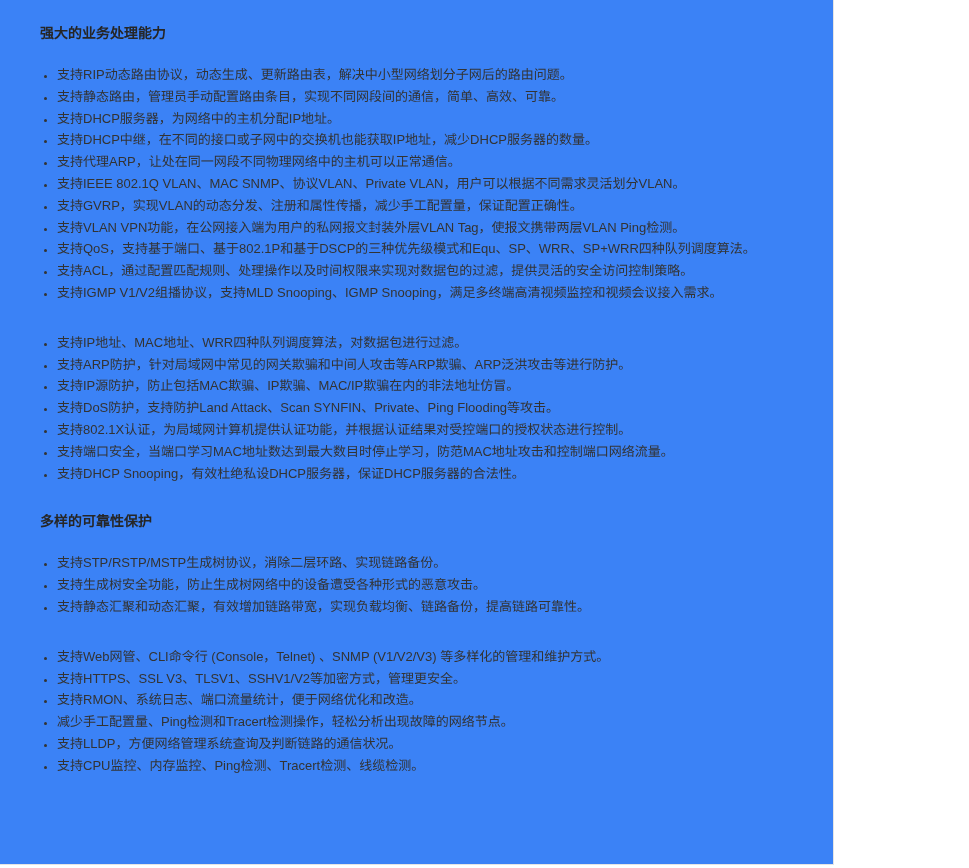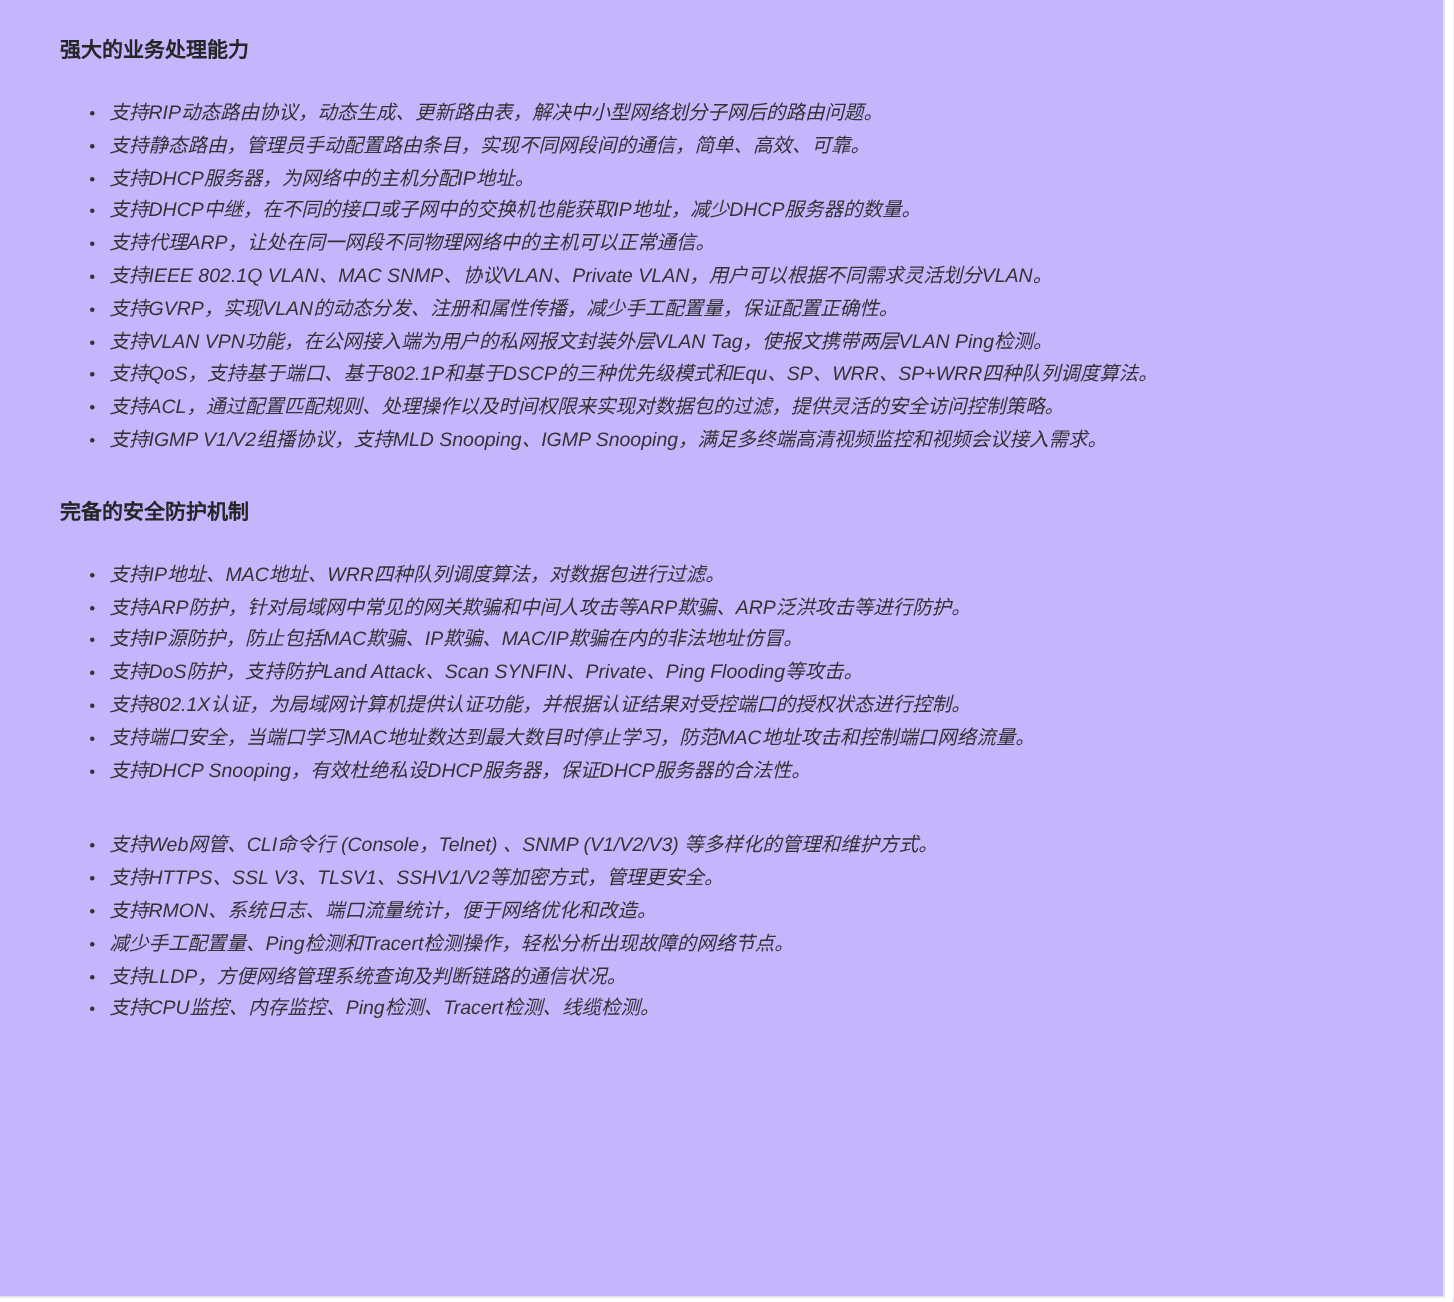--- a/index.html
+++ b/index.html
@@ -3,46 +3,45 @@
 <meta charset="utf-8">
 <style>
   html, body {
     margin: 0;
     padding: 0;
     background: #ffffff;
     font-family: "Liberation Sans", "DejaVu Sans", sans-serif;
   }
   .page {
     position: relative;
-    width: 963px;
+    width: 834px;
     height: 865px;
     box-sizing: border-box;
-    background: #c4b5fd;
+    background: #3b82f6;
     border-right: 1px solid #e4e4e4;
     border-bottom: 1px solid #e4e4e4;
     padding: 24px 40px 0 40px;
     overflow: hidden;
     color: #333333;
   }
   .feature-section {
     margin: 0 0 28px 0;
   }
   .section-heading {
     font-size: 14px;
     line-height: 18px;
     font-weight: bold;
     color: #262626;
     margin: 0 0 22px 0;
     padding: 0;
   }
   .feature-list {
-    margin: 16px;
+    margin: 0;
     padding: 0 0 0 17px;
     list-style: disc outside;
-    font-style: italic;
   }
   .feature-item {
     font-size: 13px;
     line-height: 21.8px;
     color: #333333;
     white-space: nowrap;
   }
   .feature-item::marker {
     color: #333333;
     font-size: 11px;
@@ -64,32 +63,39 @@
       <li class="feature-item">支持IEEE 802.1Q VLAN、MAC SNMP、协议VLAN、Private VLAN，用户可以根据不同需求灵活划分VLAN。</li>
       <li class="feature-item">支持GVRP，实现VLAN的动态分发、注册和属性传播，减少手工配置量，保证配置正确性。</li>
       <li class="feature-item">支持VLAN VPN功能，在公网接入端为用户的私网报文封装外层VLAN Tag，使报文携带两层VLAN Ping检测。</li>
       <li class="feature-item">支持QoS，支持基于端口、基于802.1P和基于DSCP的三种优先级模式和Equ、SP、WRR、SP+WRR四种队列调度算法。</li>
       <li class="feature-item">支持ACL，通过配置匹配规则、处理操作以及时间权限来实现对数据包的过滤，提供灵活的安全访问控制策略。</li>
       <li class="feature-item">支持IGMP V1/V2组播协议，支持MLD Snooping、IGMP Snooping，满足多终端高清视频监控和视频会议接入需求。</li>
     </ul>
   </section>
 
   <section class="feature-section">
-    <h3 class="section-heading">完备的安全防护机制</h3>
     <ul class="feature-list">
       <li class="feature-item">支持IP地址、MAC地址、WRR四种队列调度算法，对数据包进行过滤。</li>
       <li class="feature-item">支持ARP防护，针对局域网中常见的网关欺骗和中间人攻击等ARP欺骗、ARP泛洪攻击等进行防护。</li>
       <li class="feature-item">支持IP源防护，防止包括MAC欺骗、IP欺骗、MAC/IP欺骗在内的非法地址仿冒。</li>
       <li class="feature-item">支持DoS防护，支持防护Land Attack、Scan SYNFIN、Private、Ping Flooding等攻击。</li>
       <li class="feature-item">支持802.1X认证，为局域网计算机提供认证功能，并根据认证结果对受控端口的授权状态进行控制。</li>
       <li class="feature-item">支持端口安全，当端口学习MAC地址数达到最大数目时停止学习，防范MAC地址攻击和控制端口网络流量。</li>
       <li class="feature-item">支持DHCP Snooping，有效杜绝私设DHCP服务器，保证DHCP服务器的合法性。</li>
     </ul>
   </section>
 
+  <section class="feature-section">
+    <h3 class="section-heading">多样的可靠性保护</h3>
+    <ul class="feature-list">
+      <li class="feature-item">支持STP/RSTP/MSTP生成树协议，消除二层环路、实现链路备份。</li>
+      <li class="feature-item">支持生成树安全功能，防止生成树网络中的设备遭受各种形式的恶意攻击。</li>
+      <li class="feature-item">支持静态汇聚和动态汇聚，有效增加链路带宽，实现负载均衡、链路备份，提高链路可靠性。</li>
+    </ul>
+  </section>
 
   <section class="feature-section">
     <ul class="feature-list">
       <li class="feature-item">支持Web网管、CLI命令行 (Console，Telnet) 、SNMP (V1/V2/V3) 等多样化的管理和维护方式。</li>
       <li class="feature-item">支持HTTPS、SSL V3、TLSV1、SSHV1/V2等加密方式，管理更安全。</li>
       <li class="feature-item">支持RMON、系统日志、端口流量统计，便于网络优化和改造。</li>
       <li class="feature-item">减少手工配置量、Ping检测和Tracert检测操作，轻松分析出现故障的网络节点。</li>
       <li class="feature-item">支持LLDP，方便网络管理系统查询及判断链路的通信状况。</li>
       <li class="feature-item">支持CPU监控、内存监控、Ping检测、Tracert检测、线缆检测。</li>
     </ul>

